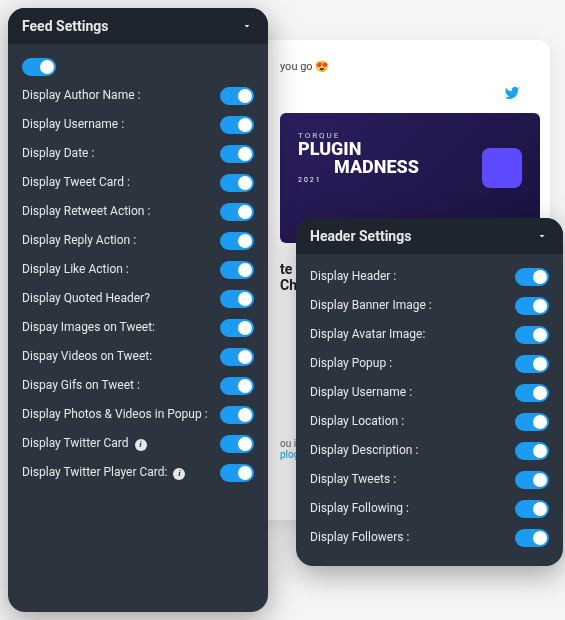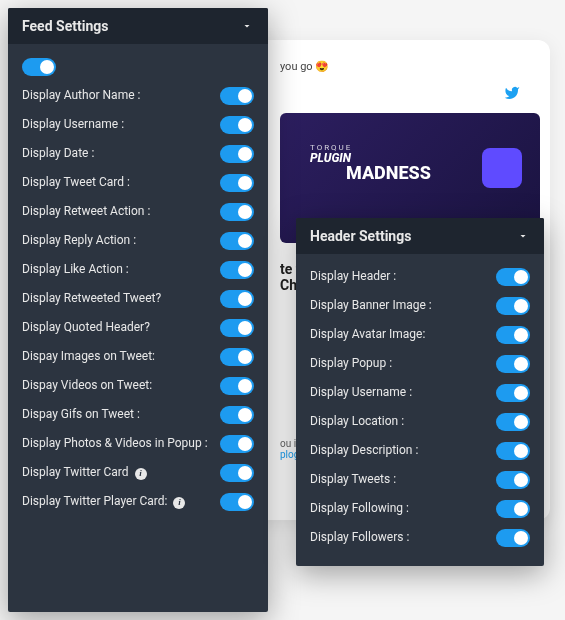--- a/index.html
+++ b/index.html
@@ -38,32 +38,31 @@
     font-size: 16px;
   }
   .bg-banner {
     margin-top: 40px;
     margin-left: 150px;
     width: 260px;
     height: 130px;
     background: linear-gradient(135deg, #2c1e5f 0%, #1a1340 100%);
     border-radius: 6px;
     position: relative;
-    padding: 30px;
+    padding: 18px;
     color: #fff;
   }
   .bg-banner-pre {
     font-size: 8px;
     letter-spacing: 2px;
     opacity: 0.8;
   }
   .bg-banner-title1 {
-    font-size: 12px;
+    font-size: 18px;
     font-weight: 800;
-    font-style: italic;
     line-height: 1;
   }
   .bg-banner-title2 {
     font-size: 18px;
     font-weight: 800;
     line-height: 1;
     margin-left: 36px;
   }
   .bg-banner-sub {
     font-size: 7px;
@@ -108,35 +107,35 @@
     bottom: 60px;
     left: 170px;
     font-size: 10px;
     color: #666;
   }
   .bg-link { color: #1da1f2; font-size: 10px; }
 
   .panel {
     position: absolute;
     background: #2c3440;
-    border-radius: 2px;
+    border-radius: 17px;
     box-shadow: 0 8px 30px rgba(0,0,0,0.35);
     color: #e8e8e8;
     overflow: hidden;
   }
   .panel-feed {
     left: 8px;
     top: 8px;
     width: 260px;
     height: 604px;
   }
   .panel-header-settings {
     left: 296px;
     top: 218px;
-    width: 248px;
+    width: 267px;
   }
   .panel-head {
     background: #1e252f;
     padding: 10px 14px;
     display: flex;
     align-items: center;
     justify-content: space-between;
     font-weight: 700;
     font-size: 14px;
   }
@@ -206,20 +205,21 @@
         <path d="M23 3a10.9 10.9 0 0 1-3.14 1.53A4.48 4.48 0 0 0 12 8.5v1A10.66 10.66 0 0 1 3 4s-4 9 5 13a11.64 11.64 0 0 1-7 2c9 5 20 0 20-11.5a4.5 4.5 0 0 0-.08-.83A7.72 7.72 0 0 0 23 3z"></path>
       </svg>
   </span>
   <div class="bg-tweet-text">
     <span>you go</span> <span class="bg-emoji">😍</span>
   </div>
   <div class="bg-banner">
     <div class="bg-banner-pre">TORQUE</div>
     <div class="bg-banner-title1">PLUGIN</div>
     <div class="bg-banner-title2">MADNESS</div>
+    <div class="bg-banner-sub">2021</div>
     <div class="bg-banner-logo"></div>
     <div class="bg-banner-vs">VS</div>
   </div>
   <div class="bg-vote">te fo</div>
   <div class="bg-vote-line2">Cha</div>
   <div class="bg-footer">
     <span>ou in the</span><br>
     <span class="bg-link">plogpost</span>
   </div>
 </div>
@@ -259,24 +259,20 @@
       </div>
       <div class="row">
         <span class="row-label">Display Reply Action :</span>
         <div class="toggle"></div>
       </div>
       <div class="row">
         <span class="row-label">Display Like Action :</span>
         <div class="toggle"></div>
       </div>
       <div class="row">
-        <span class="row-label">Display Retweeted Tweet?</span>
-        <div class="toggle"></div>
-      </div>
-      <div class="row">
         <span class="row-label">Display Quoted Header?</span>
         <div class="toggle"></div>
       </div>
       <div class="row">
         <span class="row-label">Dispay Images on Tweet:</span>
         <div class="toggle"></div>
       </div>
       <div class="row">
         <span class="row-label">Dispay Videos on Tweet:</span>
         <div class="toggle"></div>

